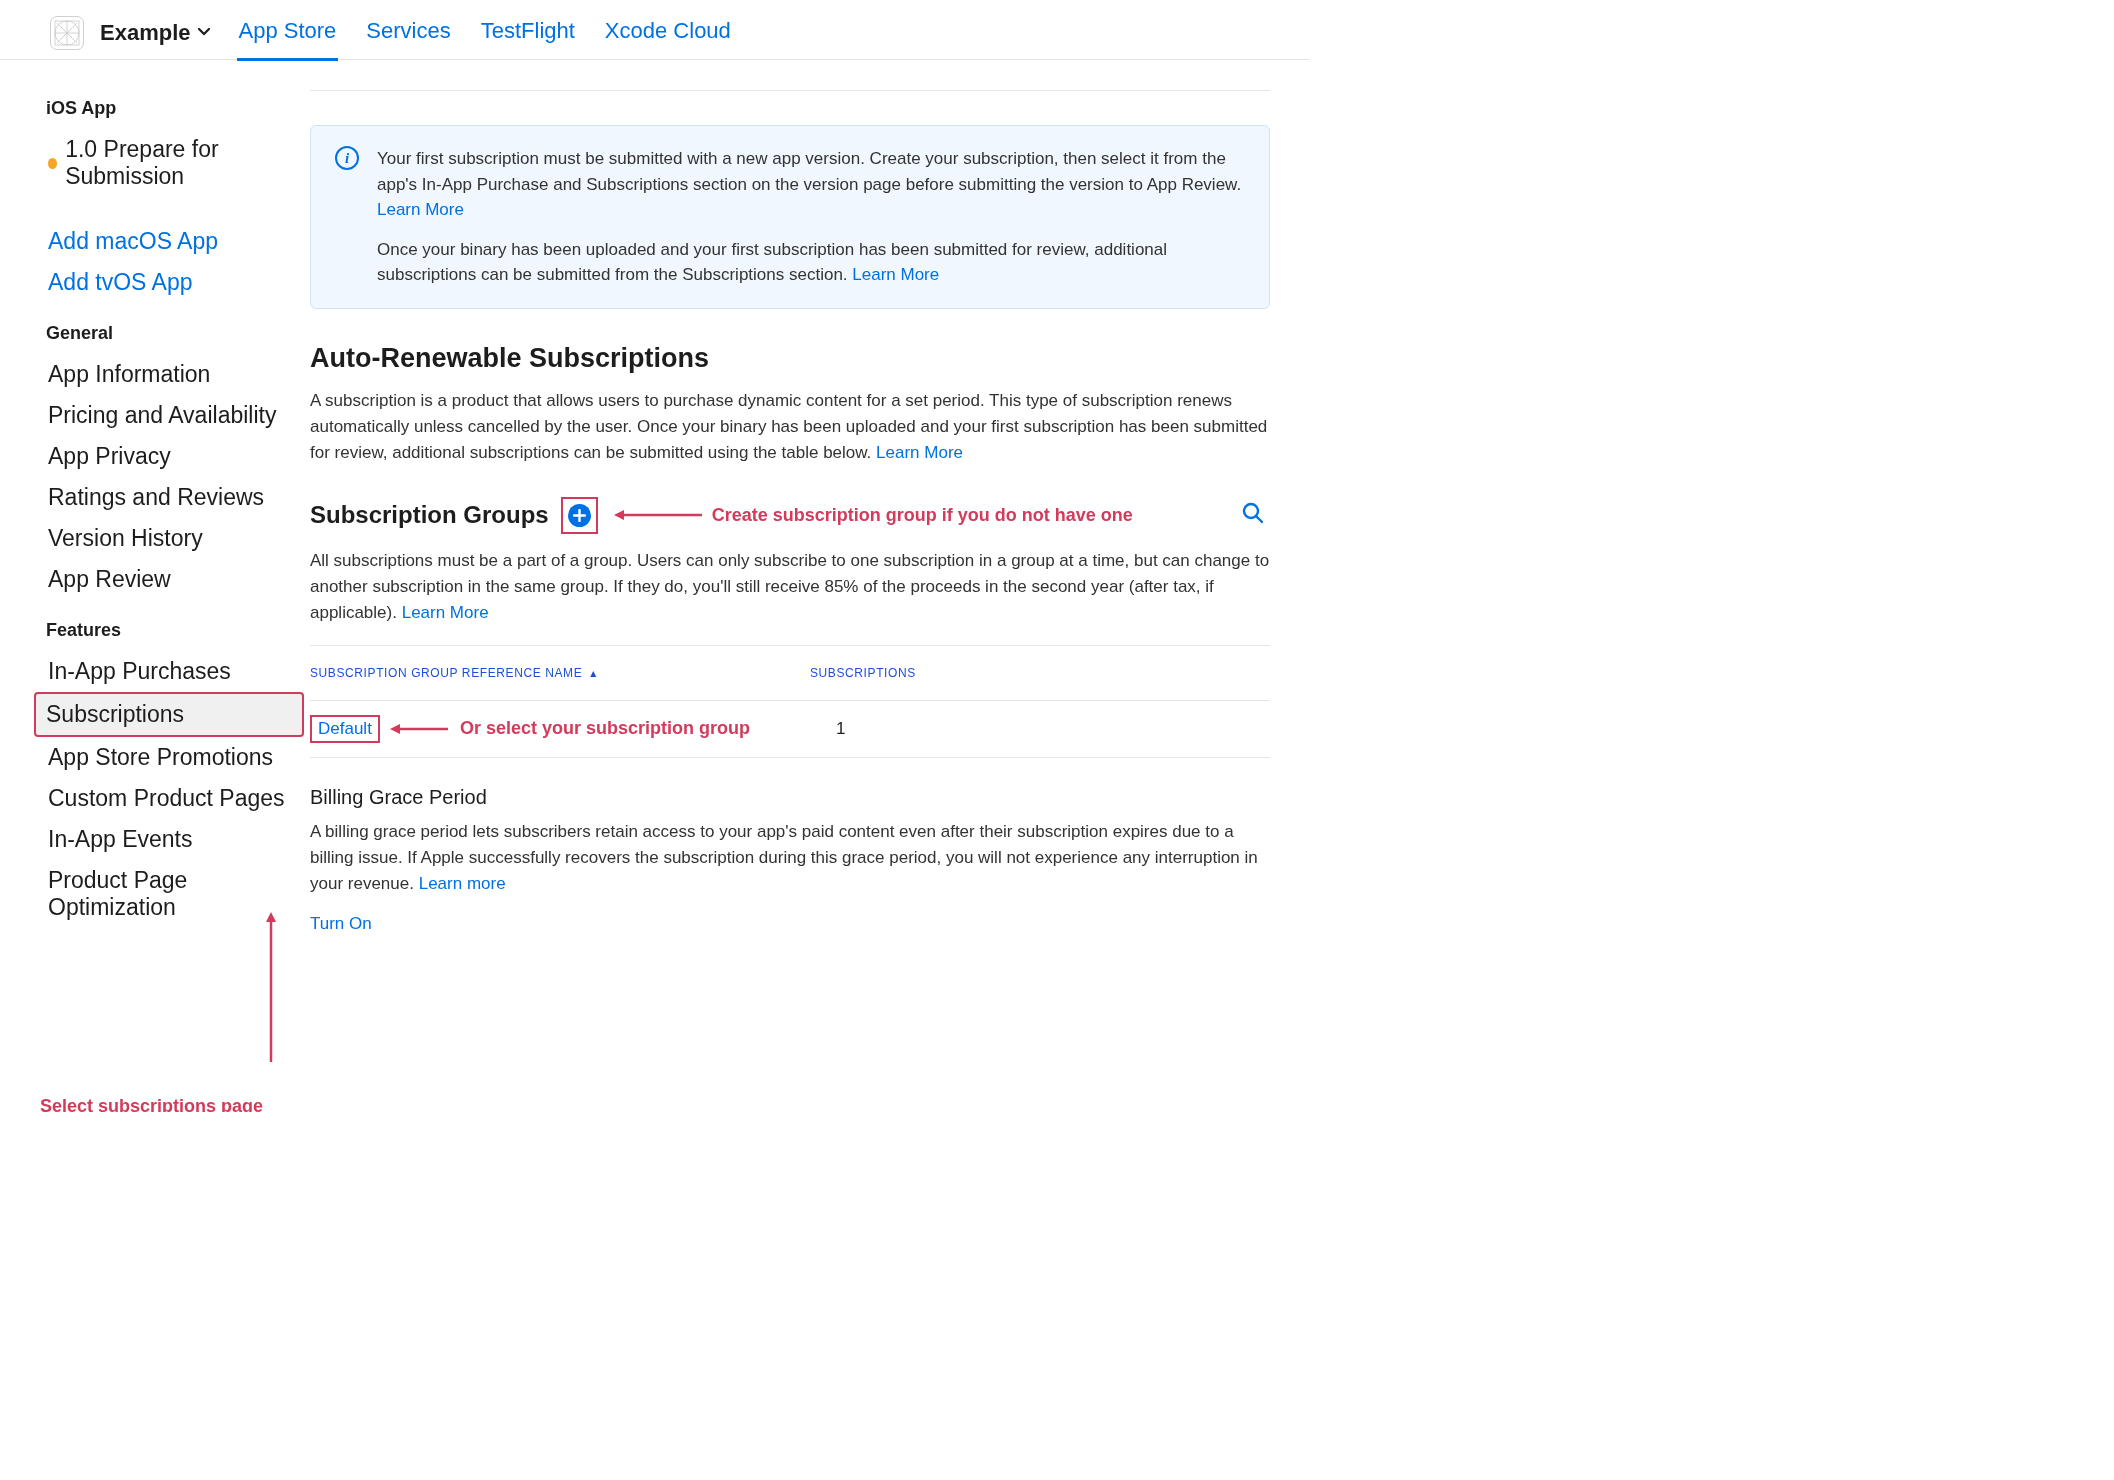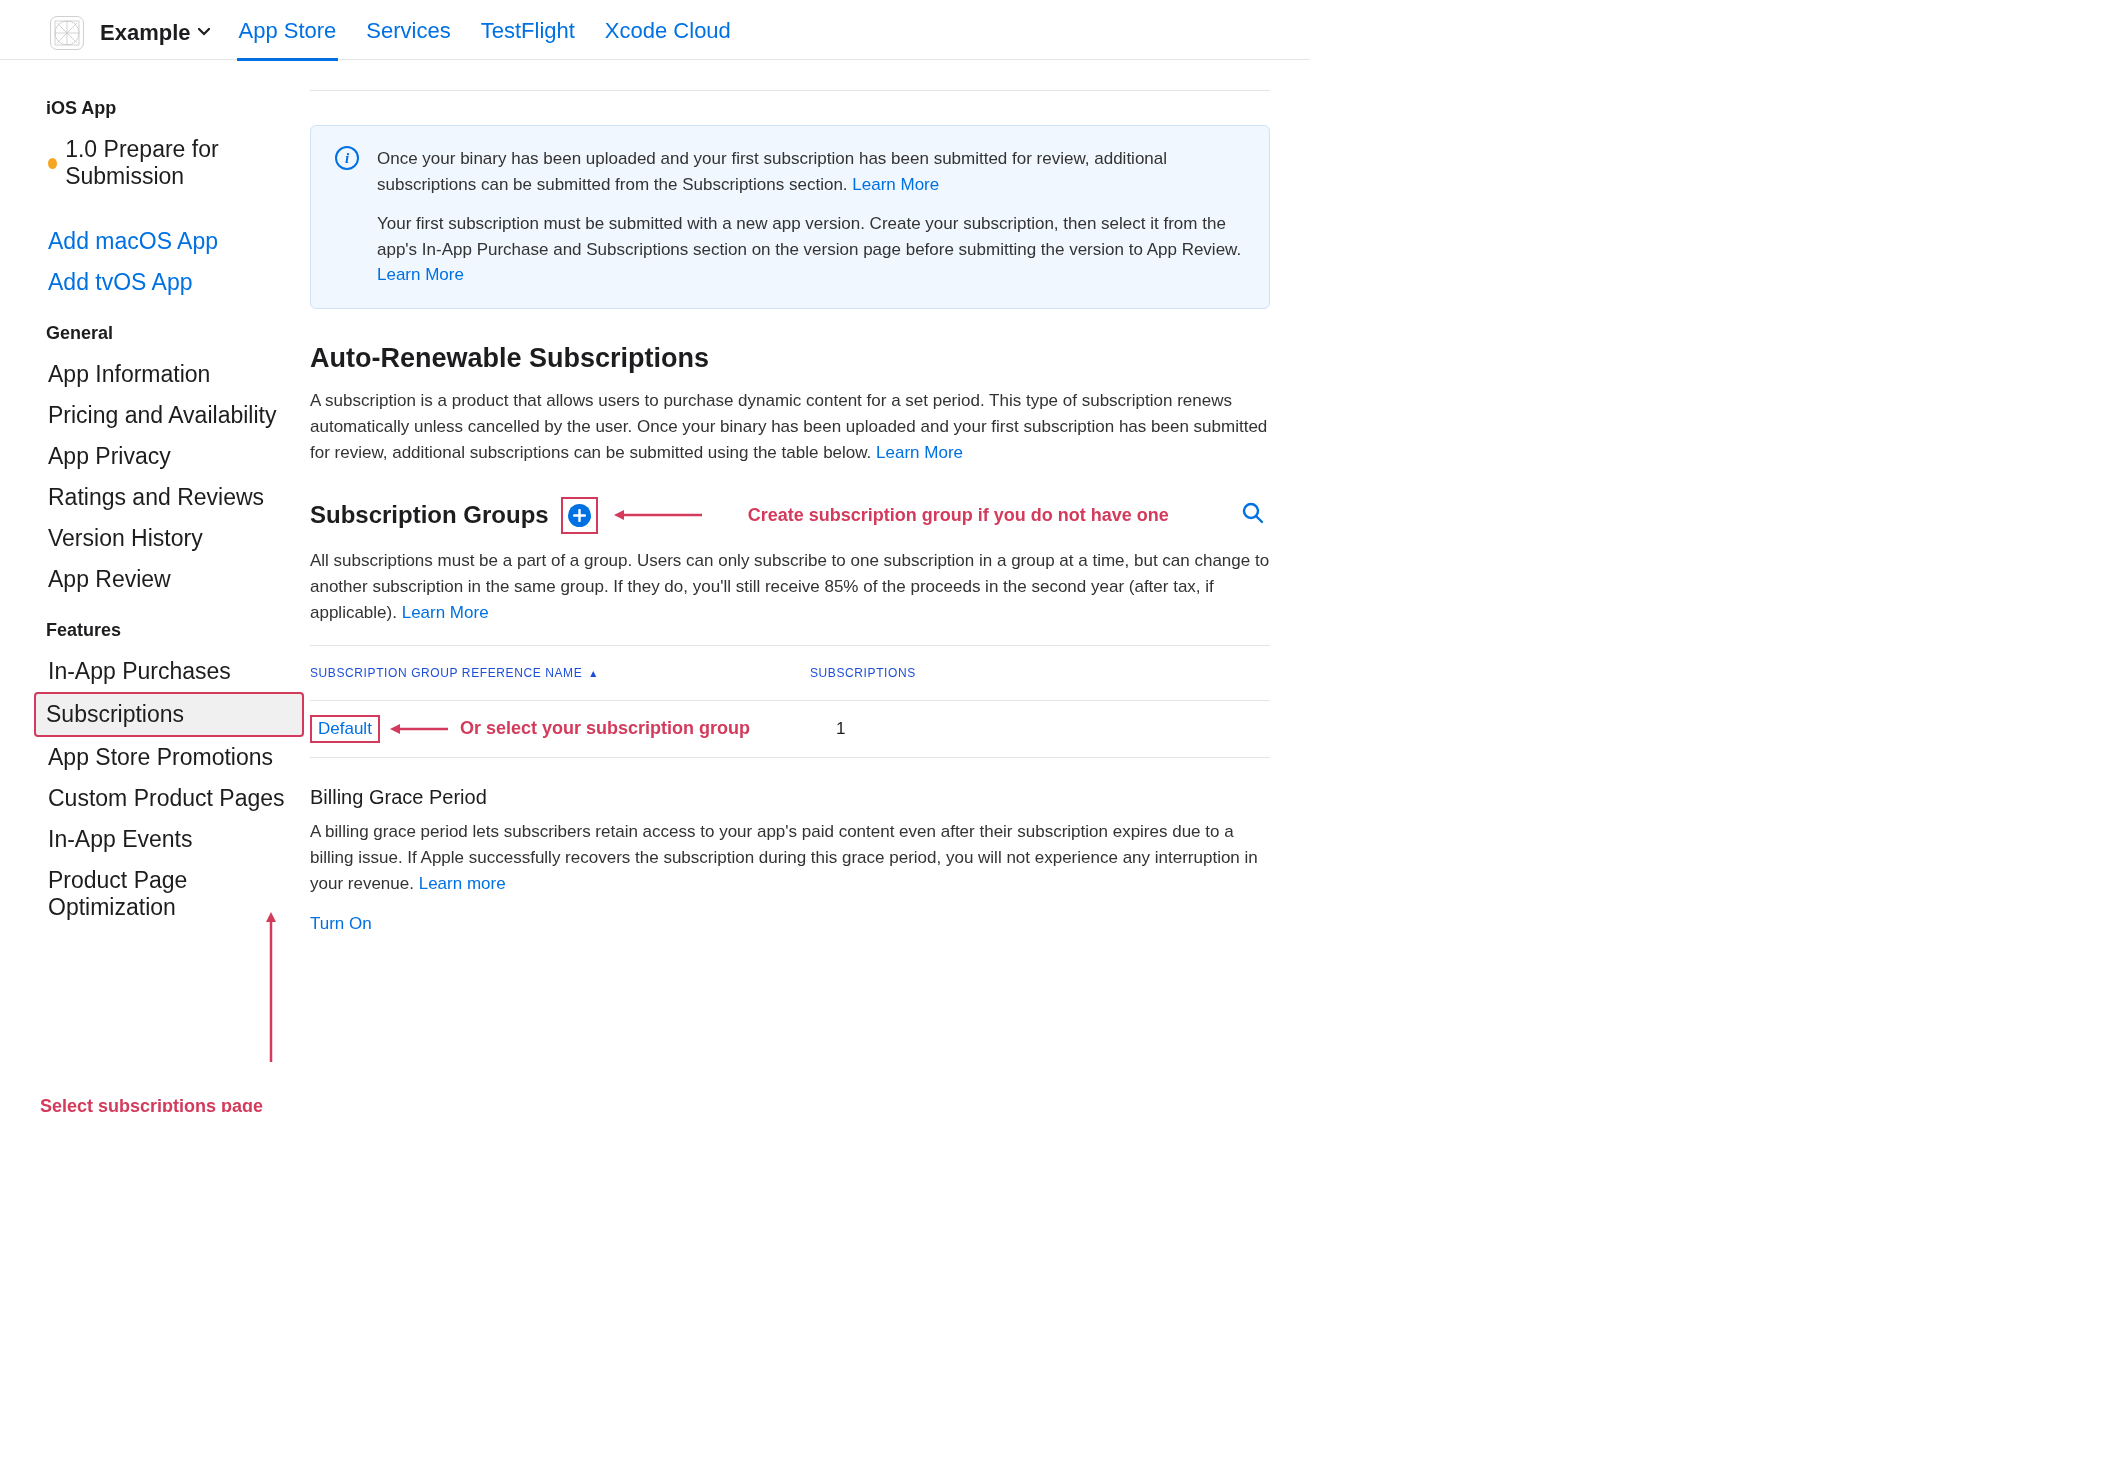--- a/index.html
+++ b/index.html
@@ -182,46 +182,46 @@
     </div>
   </div>
 
   <div class="main">
     <div class="divider-top"></div>
 
     <div class="info-box">
       <div class="info-icon">i</div>
       <div class="info-text">
         <p>
-          <span>Once your binary has been uploaded and your first subscription has been submitted for review, additional subscriptions can be submitted from the Subscriptions section. </span>
+          <span>Your first subscription must be submitted with a new app version. Create your subscription, then select it from the app's In-App Purchase and Subscriptions section on the version page before submitting the version to App Review. </span>
           <a class="link">Learn More</a>
         </p>
         <p>
-          <span>Your first subscription must be submitted with a new app version. Create your subscription, then select it from the app's In-App Purchase and Subscriptions section on the version page before submitting the version to App Review. </span>
+          <span>Once your binary has been uploaded and your first subscription has been submitted for review, additional subscriptions can be submitted from the Subscriptions section. </span>
           <a class="link">Learn More</a>
         </p>
       </div>
     </div>
 
     <h2 class="section-title">Auto-Renewable Subscriptions</h2>
     <p class="body-para">
       <span>A subscription is a product that allows users to purchase dynamic content for a set period. This type of subscription renews automatically unless cancelled by the user. Once your binary has been uploaded and your first subscription has been submitted for review, additional subscriptions can be submitted using the table below. </span>
       <a class="link">Learn More</a>
     </p>
 
     <div class="subhead-row" style="position:relative;">
       <h3 class="subhead">Subscription Groups</h3>
       <span class="plus-box">
         <span class="plus-btn">
           <svg width="13" height="13" viewBox="0 0 13 13">
               <path d="M6.5 1 V12 M1 6.5 H12" stroke="#fff" stroke-width="2.4" stroke-linecap="round"></path>
             </svg>
         </span>
       </span>
-      <div class="anno-wrap1" style="position:static;margin-left:4px;display:flex;align-items:center;gap:36px;">
+      <div class="anno-wrap1" style="position:static;margin-left:4px;display:flex;align-items:center;">
         <svg width="90" height="14">
           <line x1="88" y1="7" x2="8" y2="7" class="arrow-line"></line>
           <polygon points="0,7 10,2 10,12" class="arrow-head"></polygon>
         </svg>
         <span class="annotation" style="margin-left:8px">Create subscription group if you do not have one</span>
       </div>
       <span class="search-icon-wrap">
         <svg width="22" height="22" viewBox="0 0 22 22">
             <circle cx="9" cy="9" r="7" stroke="#0071e3" stroke-width="2.4" fill="none"></circle>
             <line x1="14.5" y1="14.5" x2="20" y2="20" stroke="#0071e3" stroke-width="2.4" stroke-linecap="round"></line>

